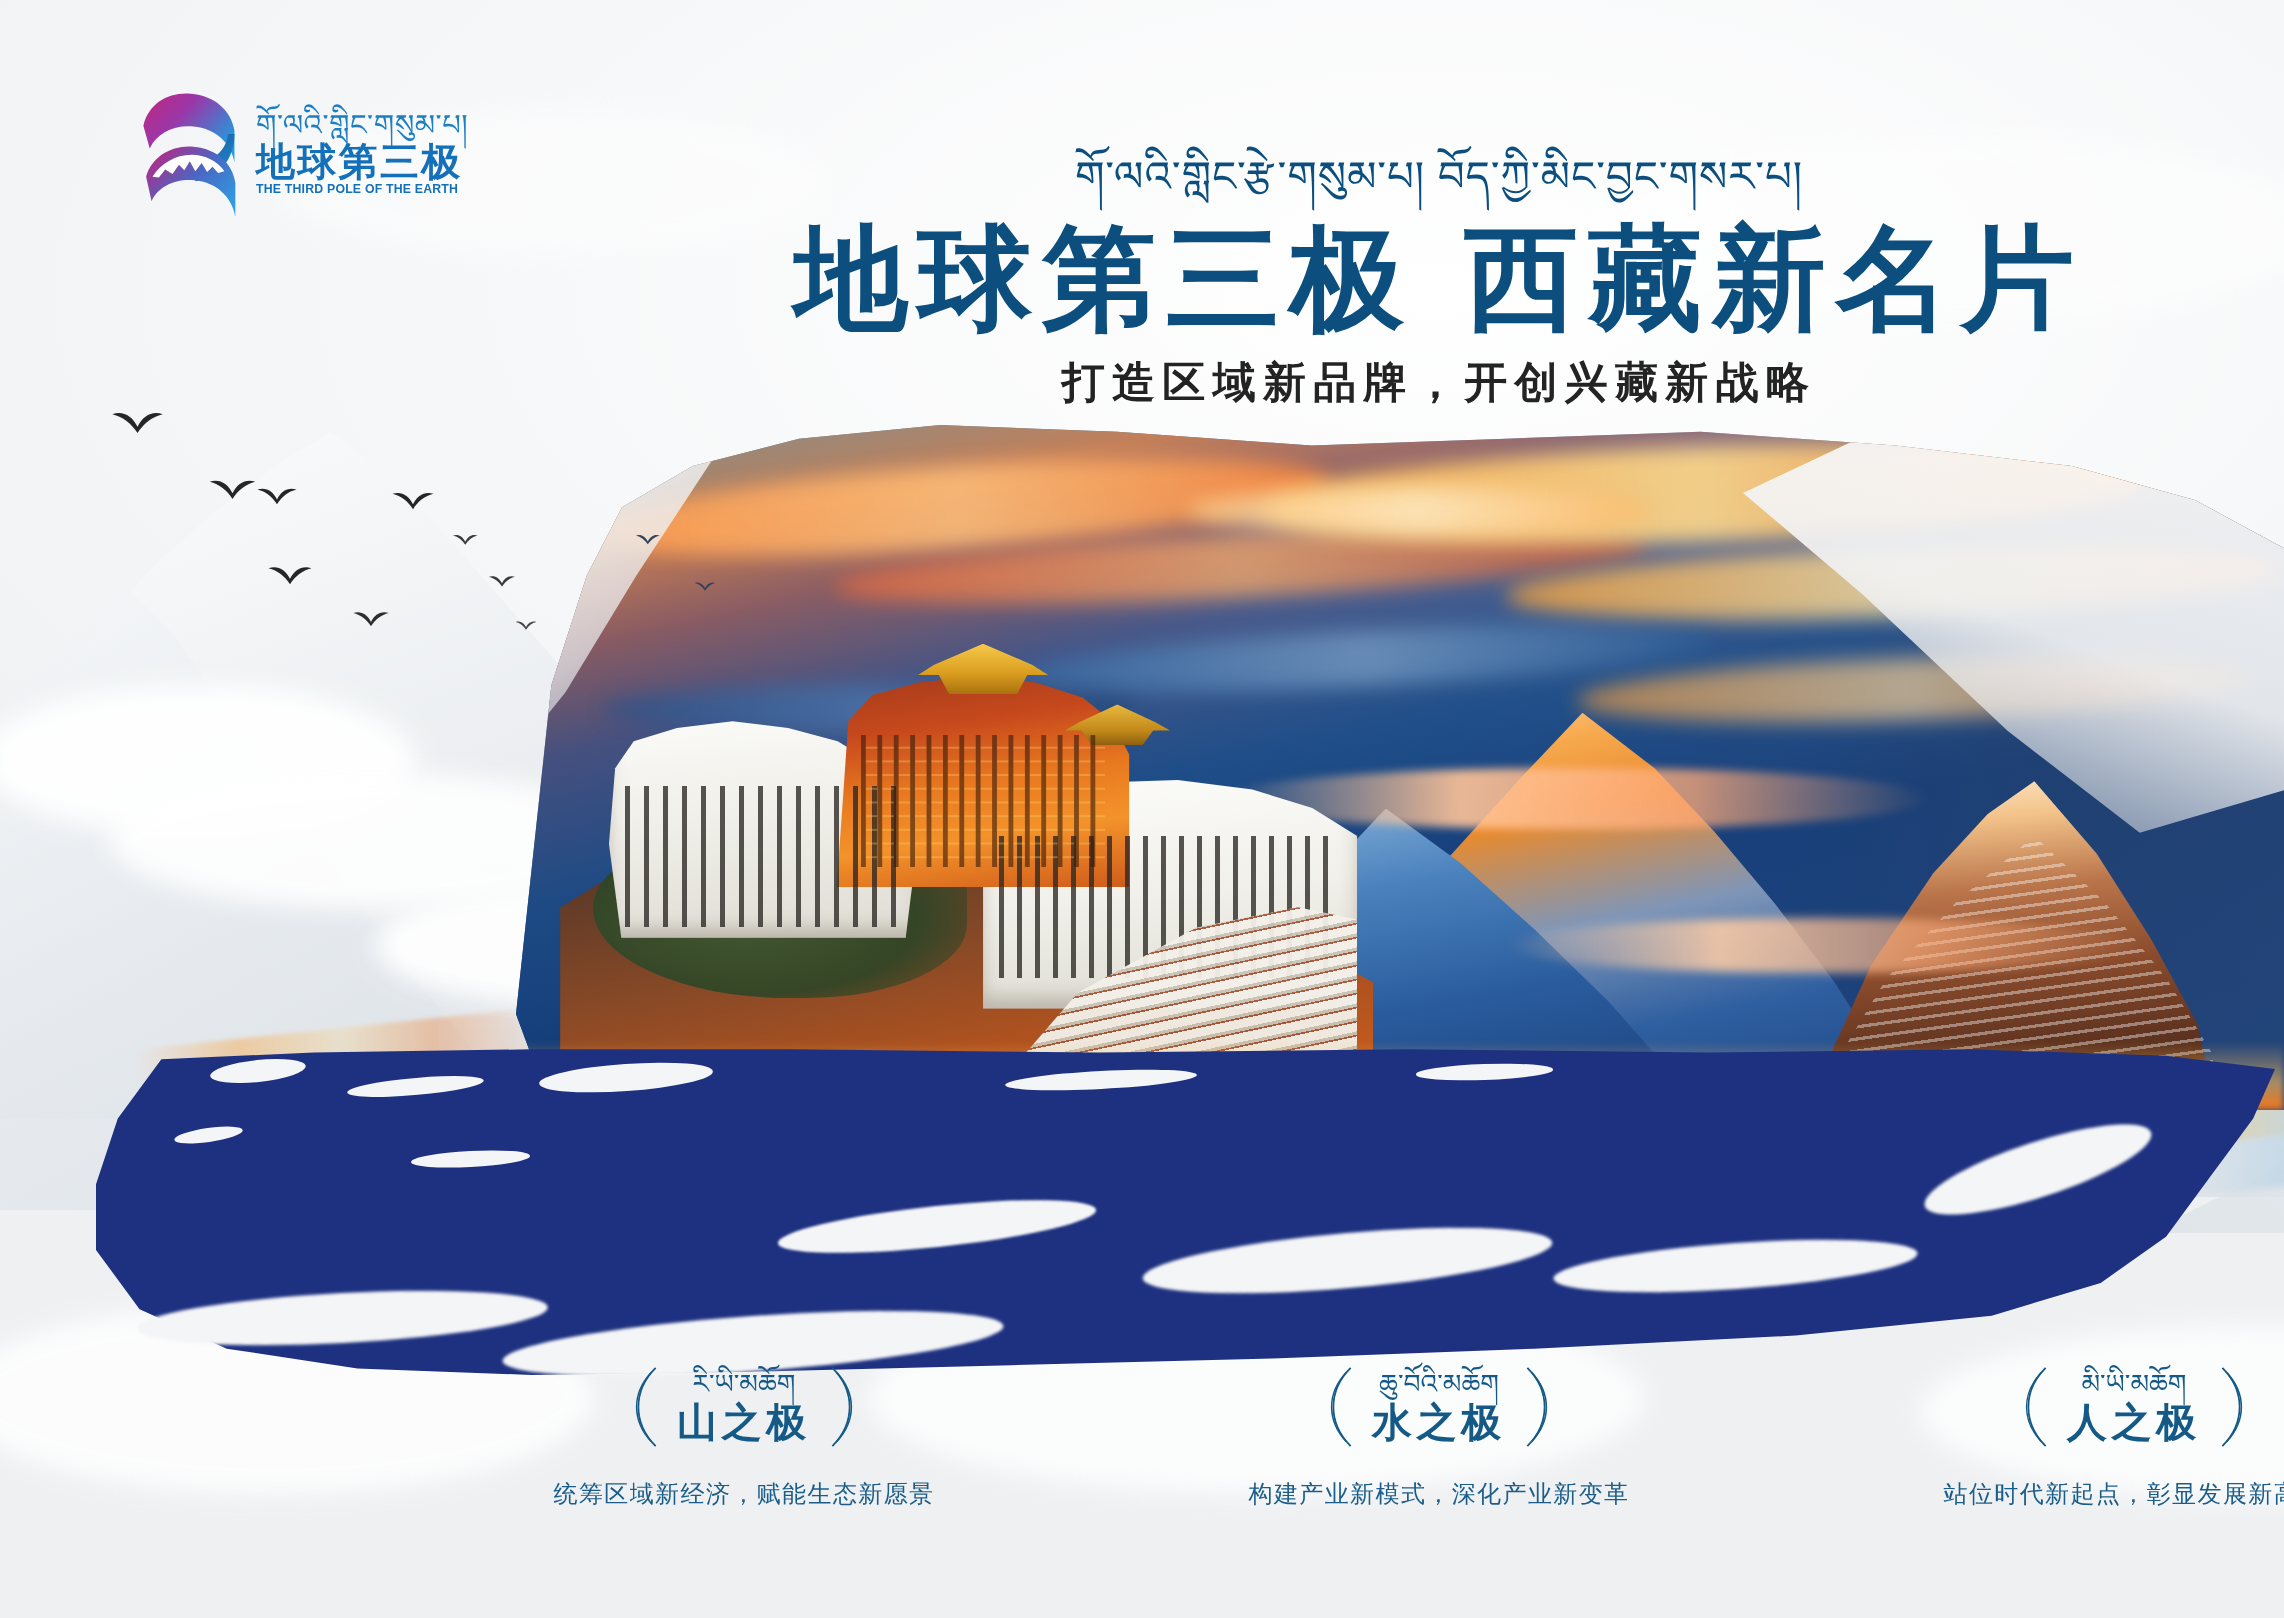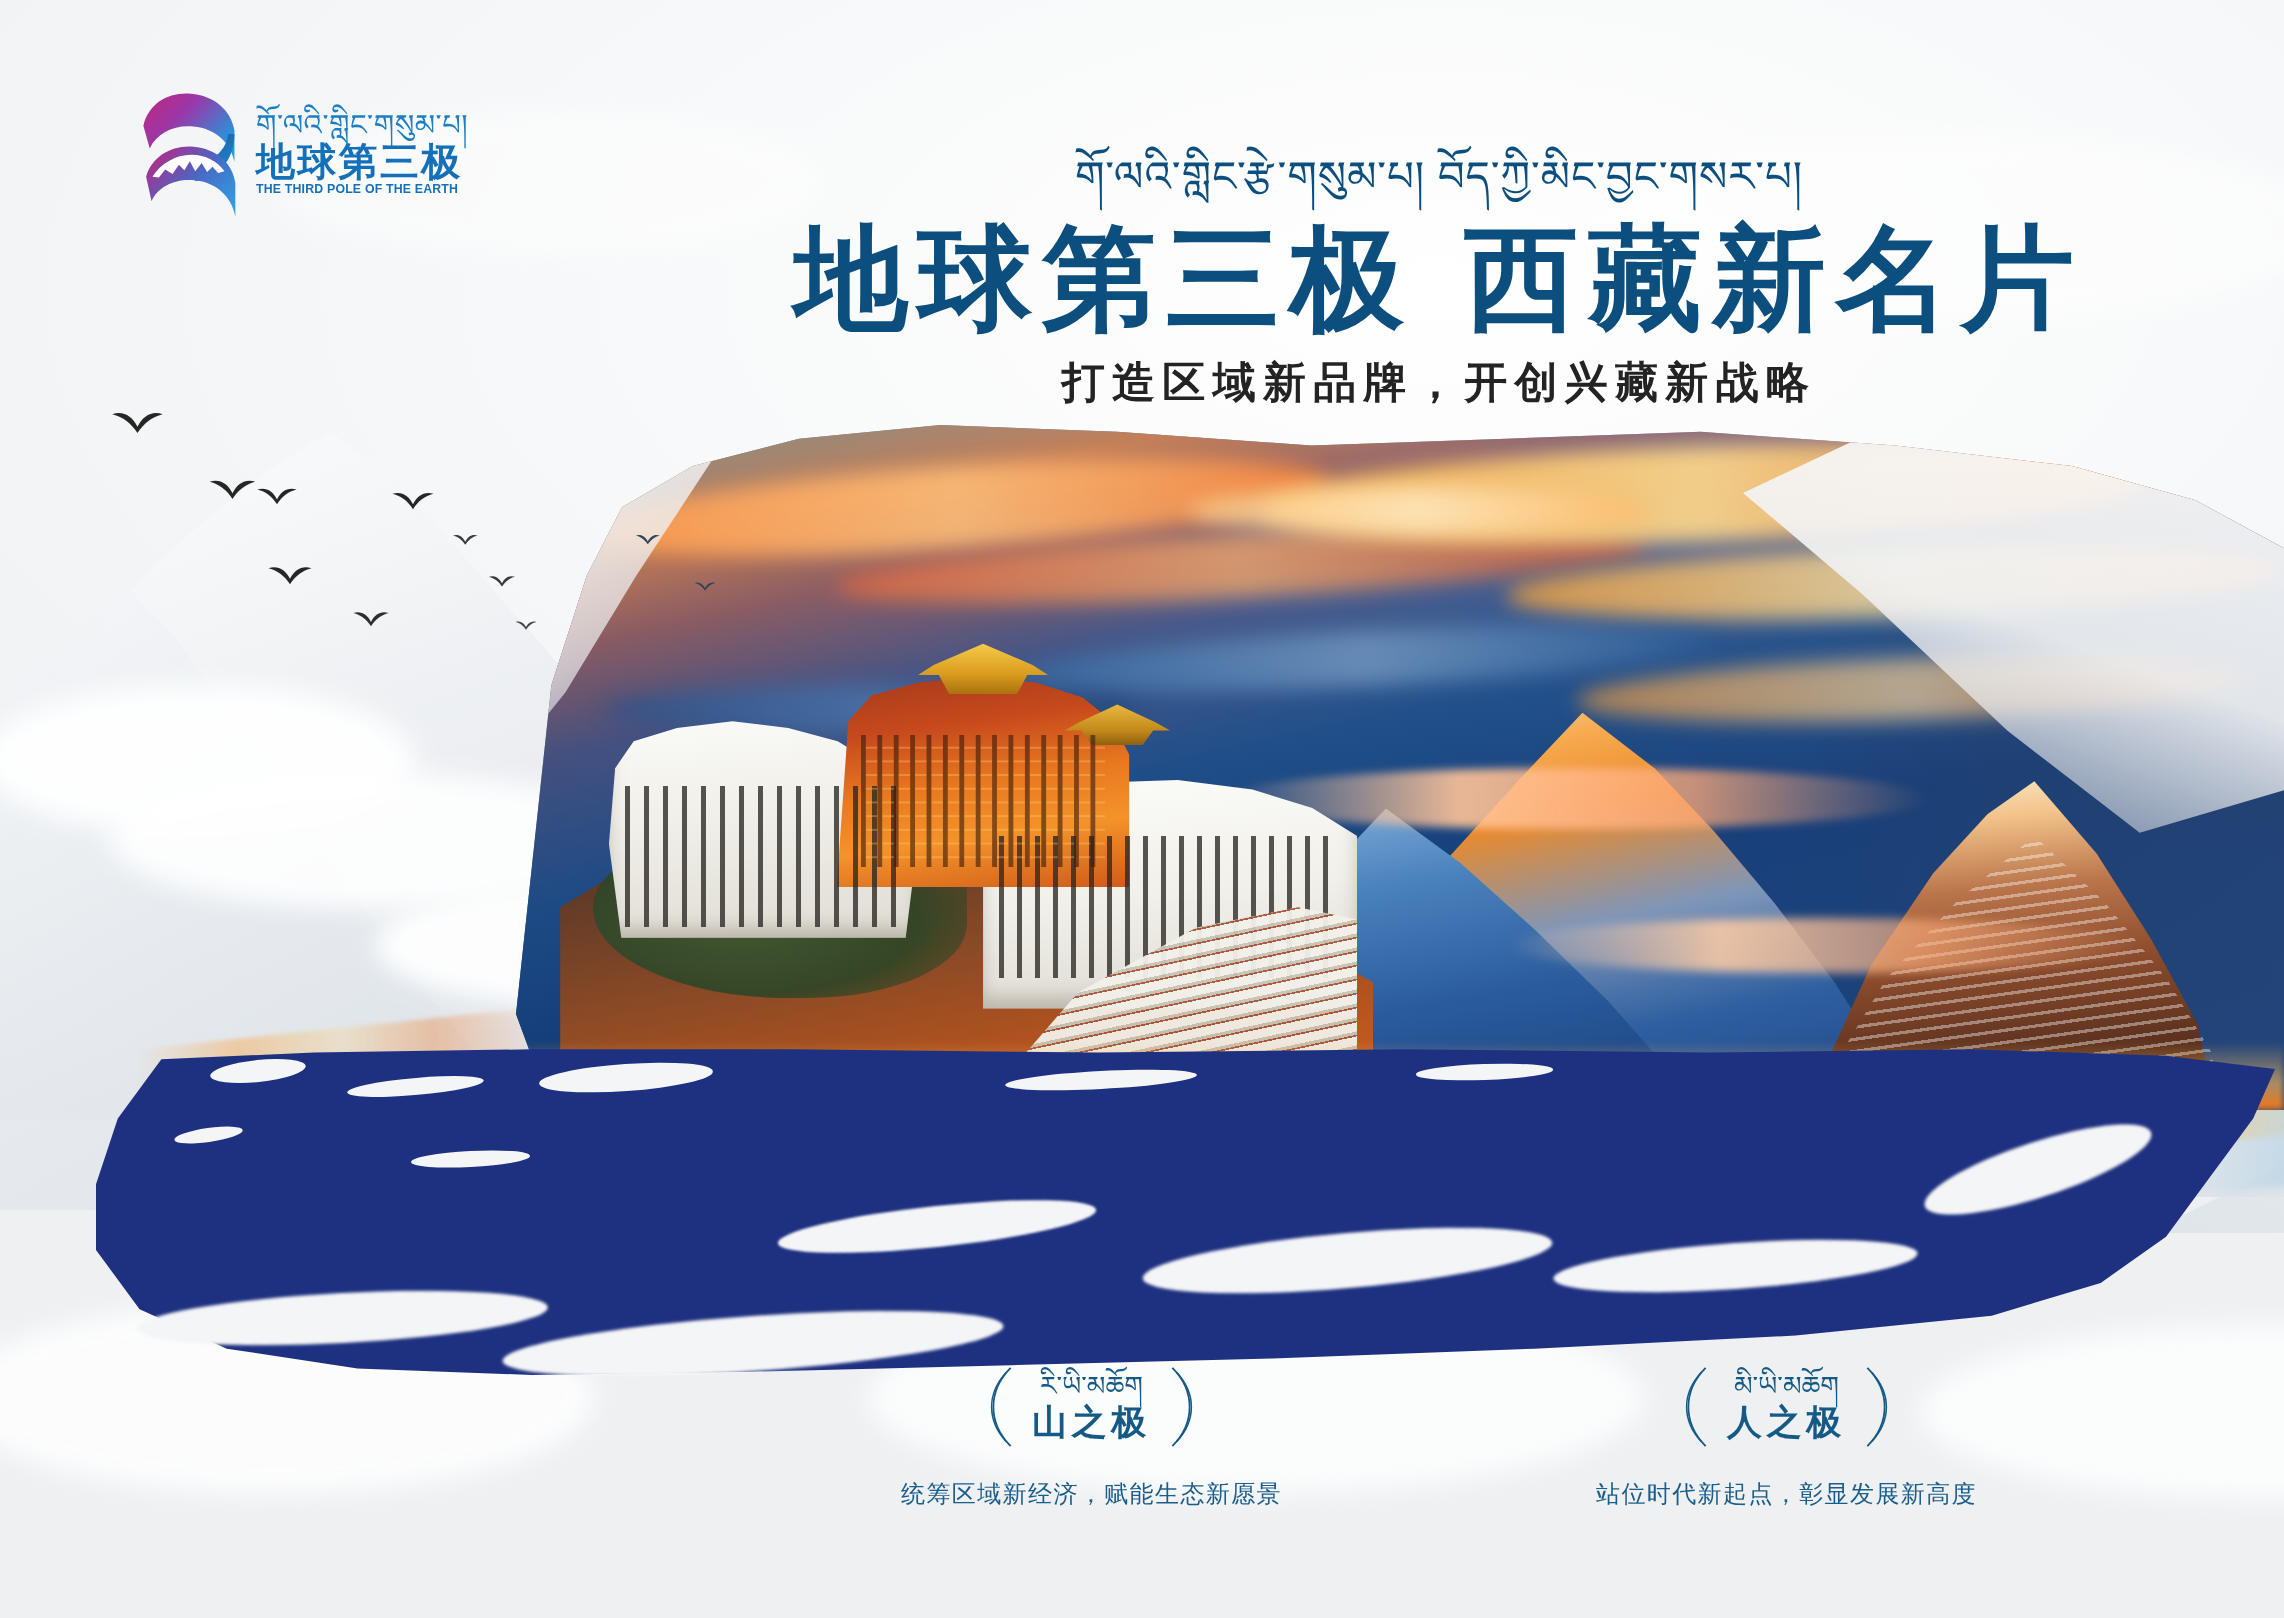--- a/index.html
+++ b/index.html
@@ -285,21 +285,21 @@
   
   #pillars{
     position:absolute;left:0;right:0;top:1366px;
     display:flex;justify-content:center;gap:238px;
   }
   .pillar{width:457px;text-align:center;}
   .pillar-head{display:flex;align-items:center;justify-content:center;gap:15.5px;}
   .brk{width:30px;height:82px;flex:0 0 auto;}
   .pillar-words{display:flex;flex-direction:column;align-items:center;gap:2.7px;}
   .p-tib{font-size:26.5px;line-height:1.05;color:#155a86;white-space:nowrap;}
-  .p-cn{font-size:35px;line-height:1.05;font-weight:bold;color:#155a86;letter-spacing:4.6px;white-space:nowrap;}
+  .p-cn{font-size:40px;line-height:1.05;font-weight:bold;color:#155a86;letter-spacing:4.6px;white-space:nowrap;}
   .p-desc{margin-top:33px;font-size:24px;line-height:1.1;color:#1a5d8a;letter-spacing:1.4px;white-space:nowrap;}
 
   
   .bird{position:absolute;pointer-events:none;}
   .bird svg{display:block;}
 </style>
 </head>
 <body>
 
 <div id="poster">
@@ -437,40 +437,61 @@
         <span class="brk">
           <svg viewBox="0 0 66 180" width="30" height="82">
             <path d="M14 4 C40 30 52 62 52 90 C52 118 40 150 14 176" fill="none" stroke="#155a86" stroke-width="4"></path>
             <path d="M24 14 C46 38 56 64 56 90 C56 116 46 142 24 166" fill="none" stroke="#155a86" stroke-width="3"></path>
           </svg>
         </span>
       </div>
       <div class="p-desc">统筹区域新经济，赋能生态新愿景</div>
     </div>
 
-
     <div class="pillar">
       <div class="pillar-head">
         <span class="brk">
           <svg viewBox="0 0 66 180" width="30" height="82">
             <path d="M52 4 C26 30 14 62 14 90 C14 118 26 150 52 176" fill="none" stroke="#155a86" stroke-width="4"></path>
             <path d="M42 14 C20 38 10 64 10 90 C10 116 20 142 42 166" fill="none" stroke="#155a86" stroke-width="3"></path>
           </svg>
         </span>
         <span class="pillar-words">
-          <span class="p-tib">མི་ཡི་མཆོག</span>
-          <span class="p-cn">人之极</span>
+          <span class="p-tib">ཆུ་བོའི་མཆོག</span>
+          <span class="p-cn">水之极</span>
         </span>
         <span class="brk">
           <svg viewBox="0 0 66 180" width="30" height="82">
             <path d="M14 4 C40 30 52 62 52 90 C52 118 40 150 14 176" fill="none" stroke="#155a86" stroke-width="4"></path>
             <path d="M24 14 C46 38 56 64 56 90 C56 116 46 142 24 166" fill="none" stroke="#155a86" stroke-width="3"></path>
           </svg>
         </span>
       </div>
+      <div class="p-desc">构建产业新模式，深化产业新变革</div>
+    </div>
+
+    <div class="pillar">
+      <div class="pillar-head">
+        <span class="brk">
+          <svg viewBox="0 0 66 180" width="30" height="82">
+            <path d="M52 4 C26 30 14 62 14 90 C14 118 26 150 52 176" fill="none" stroke="#155a86" stroke-width="4"></path>
+            <path d="M42 14 C20 38 10 64 10 90 C10 116 20 142 42 166" fill="none" stroke="#155a86" stroke-width="3"></path>
+          </svg>
+        </span>
+        <span class="pillar-words">
+          <span class="p-tib">མི་ཡི་མཆོག</span>
+          <span class="p-cn">人之极</span>
+        </span>
+        <span class="brk">
+          <svg viewBox="0 0 66 180" width="30" height="82">
+            <path d="M14 4 C40 30 52 62 52 90 C52 118 40 150 14 176" fill="none" stroke="#155a86" stroke-width="4"></path>
+            <path d="M24 14 C46 38 56 64 56 90 C56 116 46 142 24 166" fill="none" stroke="#155a86" stroke-width="3"></path>
+          </svg>
+        </span>
+      </div>
       <div class="p-desc">站位时代新起点，彰显发展新高度</div>
     </div>
 
   </div>
 
   <div class="bird" style="left:110px;top:407px;">
     <svg viewBox="0 0 120 60" width="55" height="27">
         <path d="M4 16 C28 8 48 20 60 44 C72 20 92 8 116 16 C92 22 74 36 60 58 C46 36 28 22 4 16 Z" fill="#262626"></path>
       </svg>
   </div>

